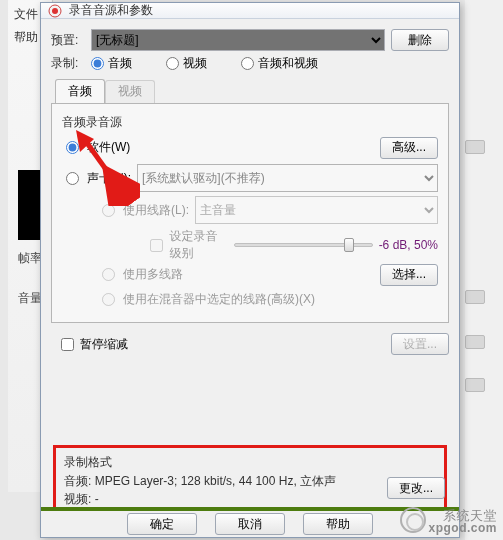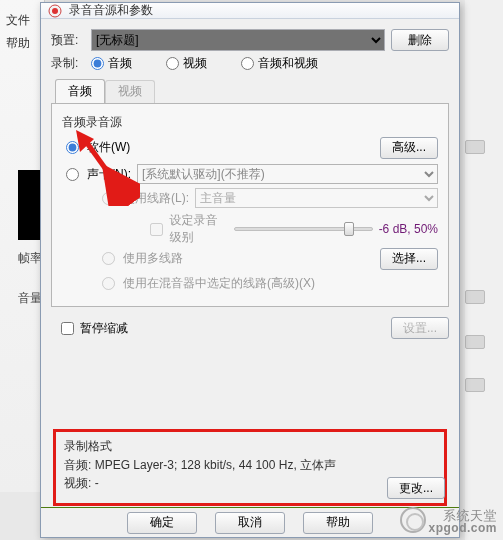--- a/index.html
+++ b/index.html
@@ -8,26 +8,26 @@
     font-family: "Microsoft YaHei", "SimSun", Arial, sans-serif;
     font-size: 12px;
     background: #e8e8e8;
     width: 503px;
     height: 540px;
     overflow: hidden;
     position: relative;
   }
   .bg-strip {
     position: absolute;
-    left: 0; top: 0;
+    left: 8px; top: 0;
     width: 45px;
     height: 492px;
     background: linear-gradient(#f7f7f7, #efefef);
     border-right: 1px solid #d0d0d0;
-    padding: 6px 4px;
+    padding: 0 4px;
   }
   .bg-menu-item { margin: 6px 2px; color: #333; }
   .bg-black {
     position: absolute;
     left: 18px; top: 170px;
     width: 30px; height: 70px;
     background: #000;
   }
   .bg-label2 { position: absolute; left: 18px; top: 250px; color: #444; }
   .bg-label3 { position: absolute; left: 18px; top: 290px; color: #444; }
@@ -153,21 +153,21 @@
     position: absolute;
     left: 110px;
     top: 2px;
     width: 10px; height: 14px;
     background: linear-gradient(#fefefe,#dadada);
     border: 1px solid #9a9a9a;
     border-radius: 2px;
   }
   .slider-val { color: #701a75; white-space: nowrap; margin-left:auto;}
   .select-small {
-    height: 20px;
+    height: 28px;
     border: 1px solid #b4b4b4;
     background: #f7f7f7;
     color: #888;
     font-size: 12px;
     flex: 1;
   }
   .right-btn {
     margin-left: auto;
   }
   .chk-row { display:flex; align-items:center; gap:6px; margin: 10px 0 0 10px; }
@@ -177,21 +177,21 @@
     padding: 6px 8px 10px 8px;
     background: transparent;
   }
   .red-box .hd { color: #333; margin-bottom: 2px; }
   .red-box .ln { color: #333; margin: 1px 0; }
   .footer {
     position: absolute;
     left: 0; right: 0; bottom: 0;
     height: 30px;
     background: #f0f0f0;
-    border-top: 1px solid #4d7c0f;
+    border-top: 4px solid #4d7c0f;
     display: flex;
     align-items: center;
     justify-content: center;
     gap: 18px;
   }
   .footer .btn { min-width: 70px; height: 22px; }
   .arrow {
     position: absolute;
     left: 70px; top: 126px;
     pointer-events: none;

